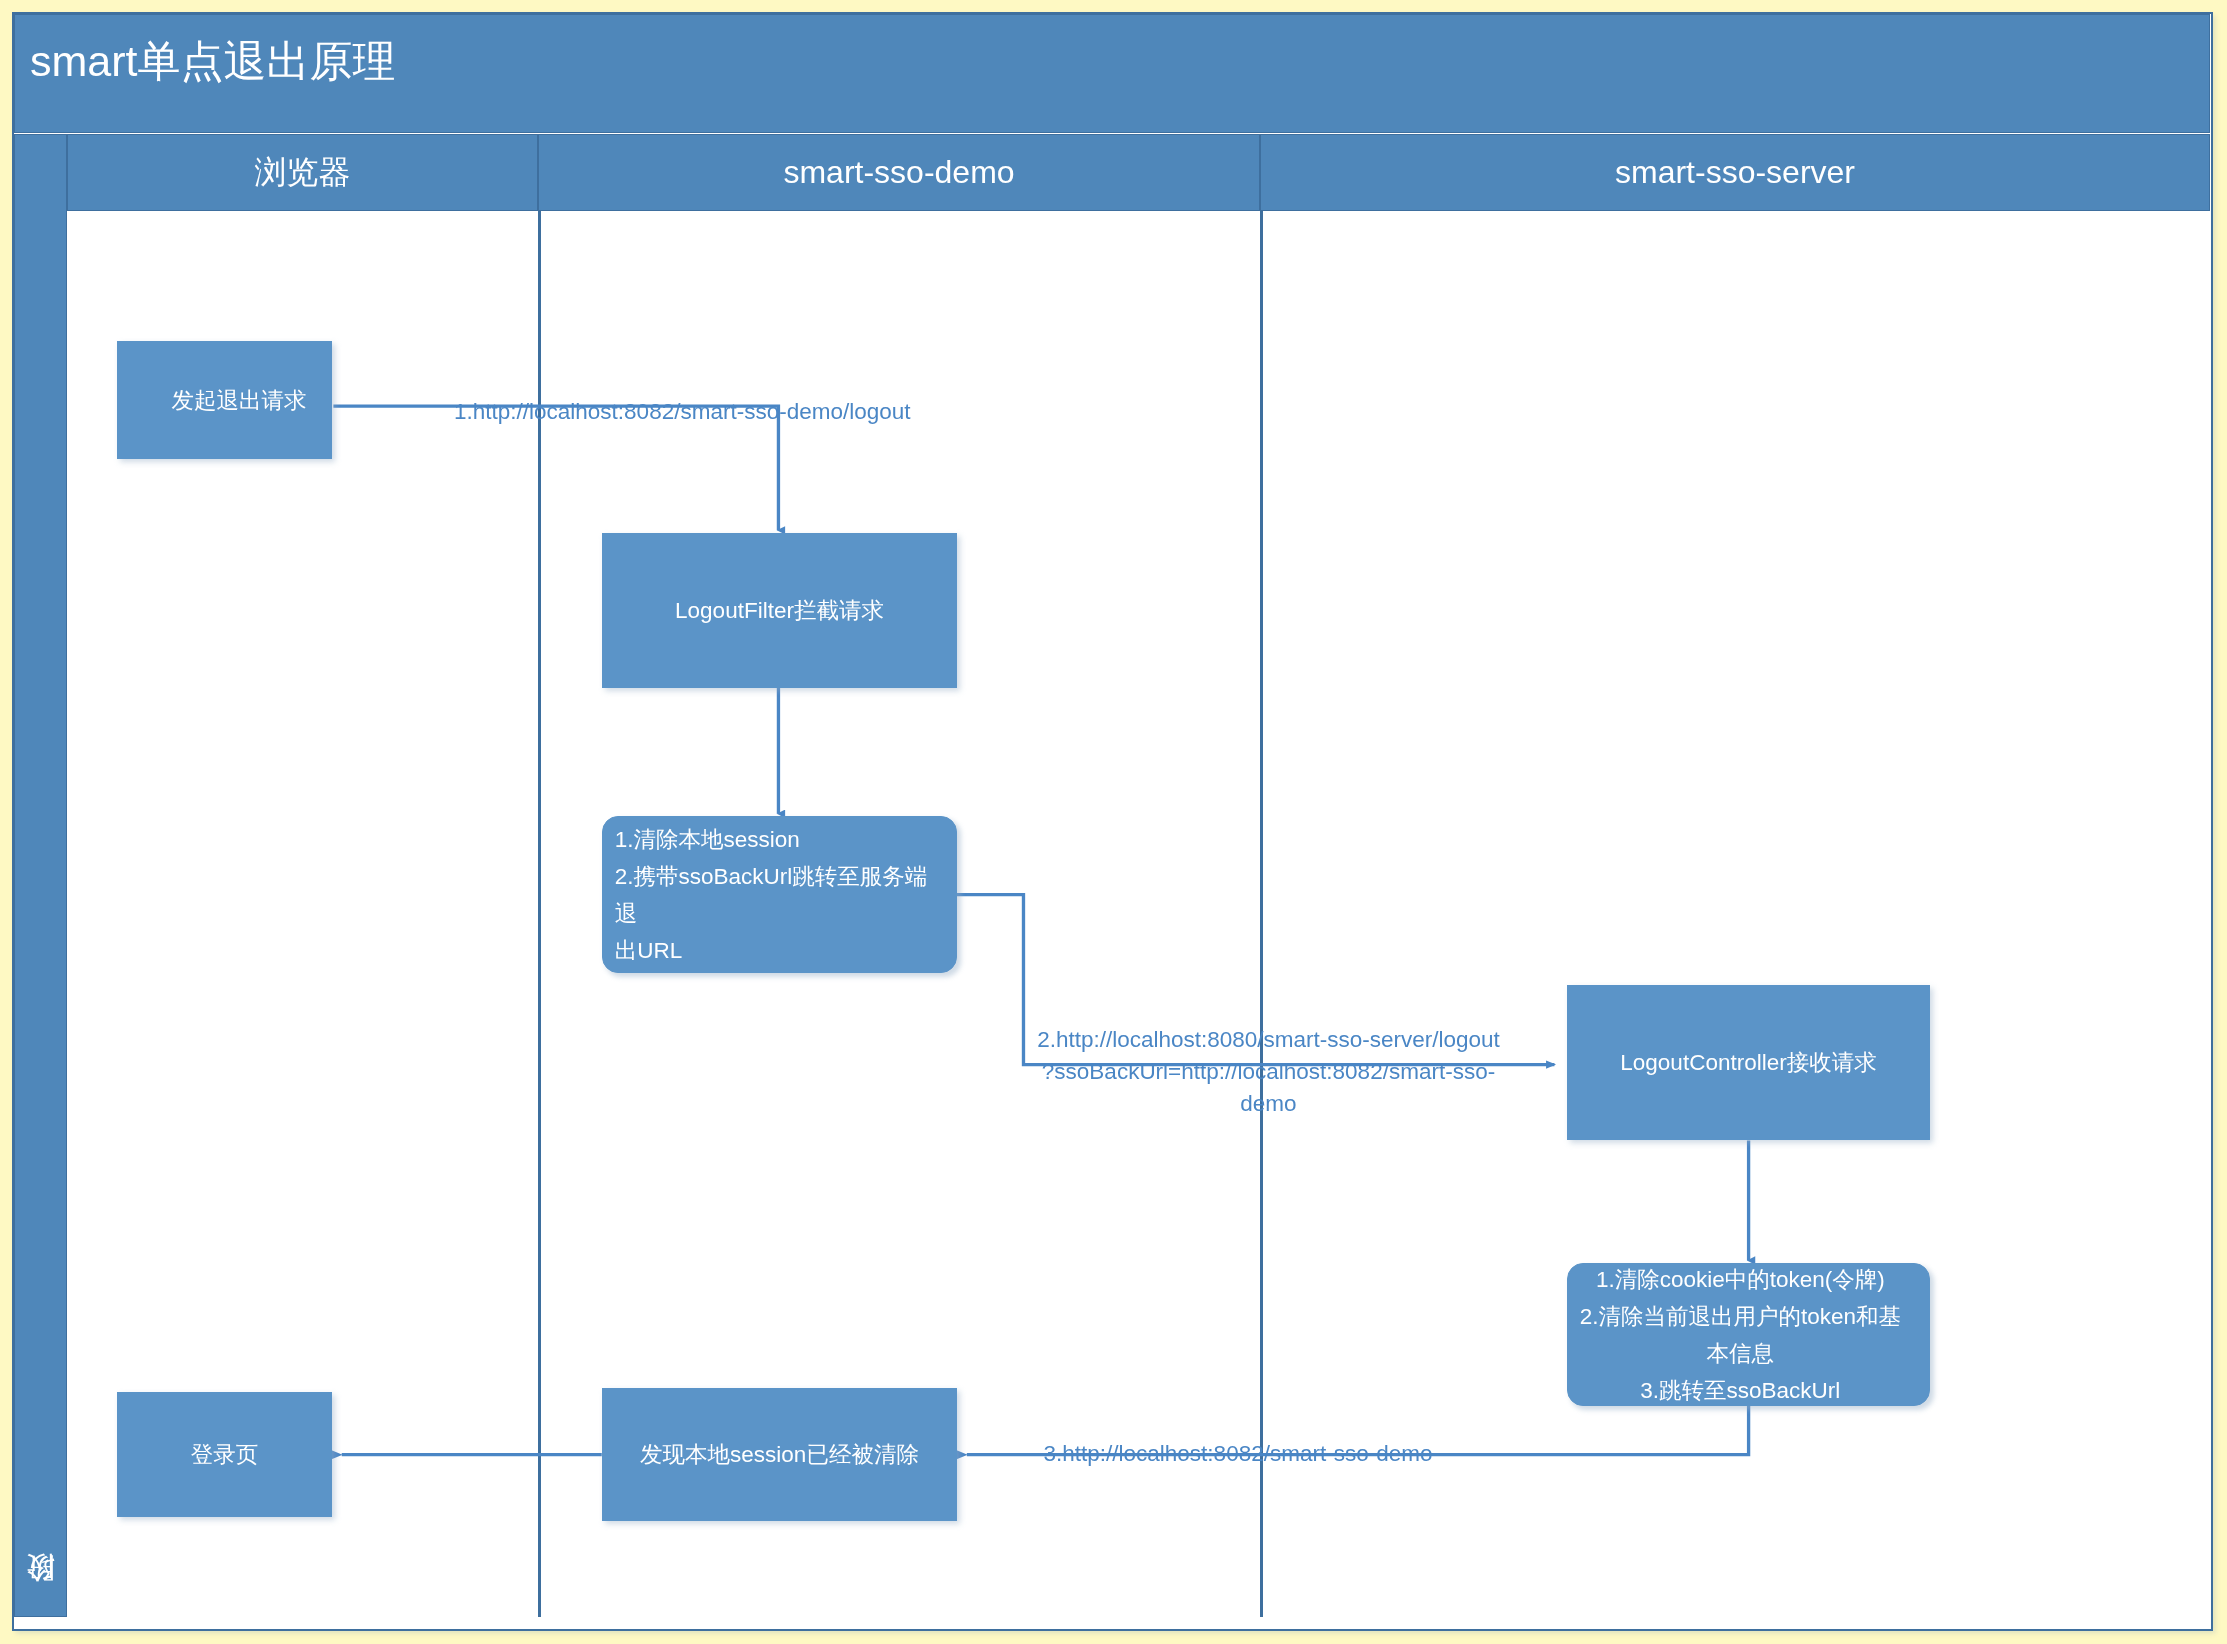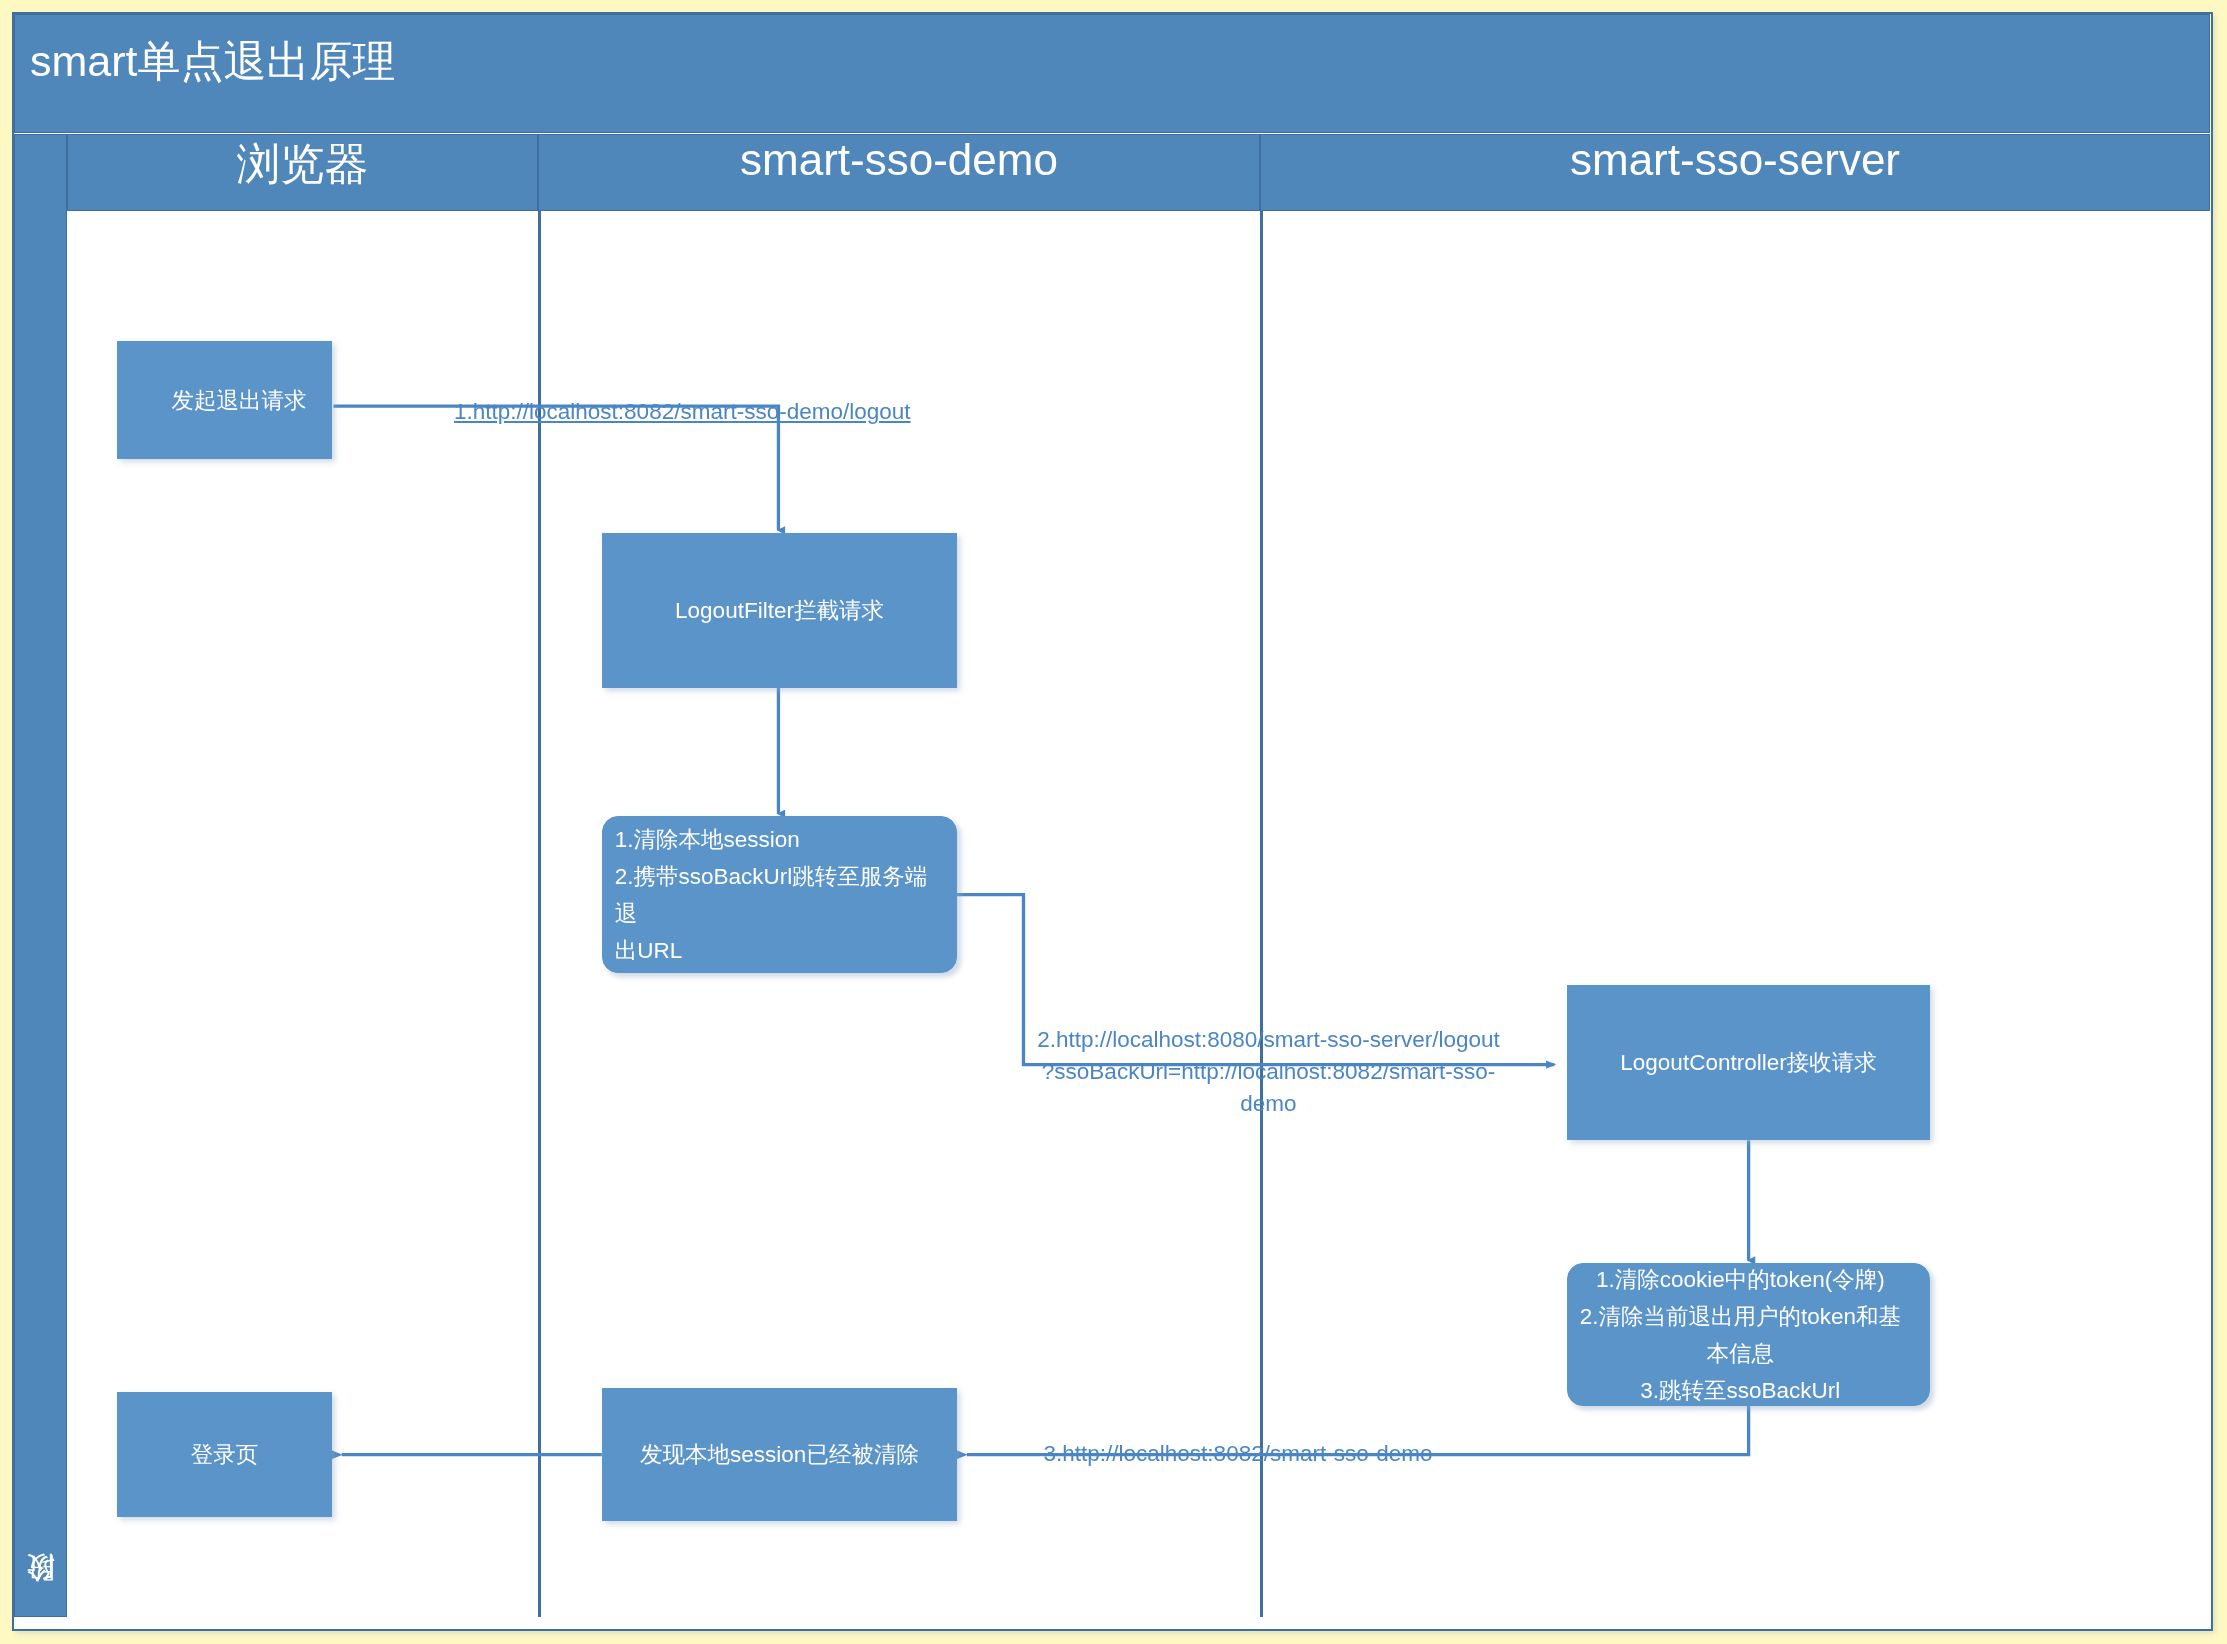--- a/index.html
+++ b/index.html
@@ -83,24 +83,24 @@
 
   
   .lane-head {
     position: absolute;
     top: 134px;
     height: 77px;
     background: #4f87ba;
     border: 0.8px solid #3e6f9e;
     box-sizing: border-box;
     display: flex;
-    align-items: flex-start;
+    align-items: center;
     justify-content: center;
     color: #ffffff;
-    font-size: 44px;
+    font-size: 32px;
     white-space: nowrap;
   }
 
   
   .lane-body {
     position: absolute;
     top: 211px;
     height: 1406px;
     background: #ffffff;
     box-sizing: border-box;
@@ -161,21 +161,20 @@
     font-size: 22.5px;
     line-height: 32px;
     white-space: pre-line;
     background: transparent;
   }
   .edge-label.center {
     text-align: center;
   }
   .edge-label.left {
     text-align: left;
-    text-decoration: underline;
   }
 </style>
 </head>
 <body>
 
 <div id="canvas">
 
   <div class="diagram-frame"></div>
 
   <div class="title-band">

